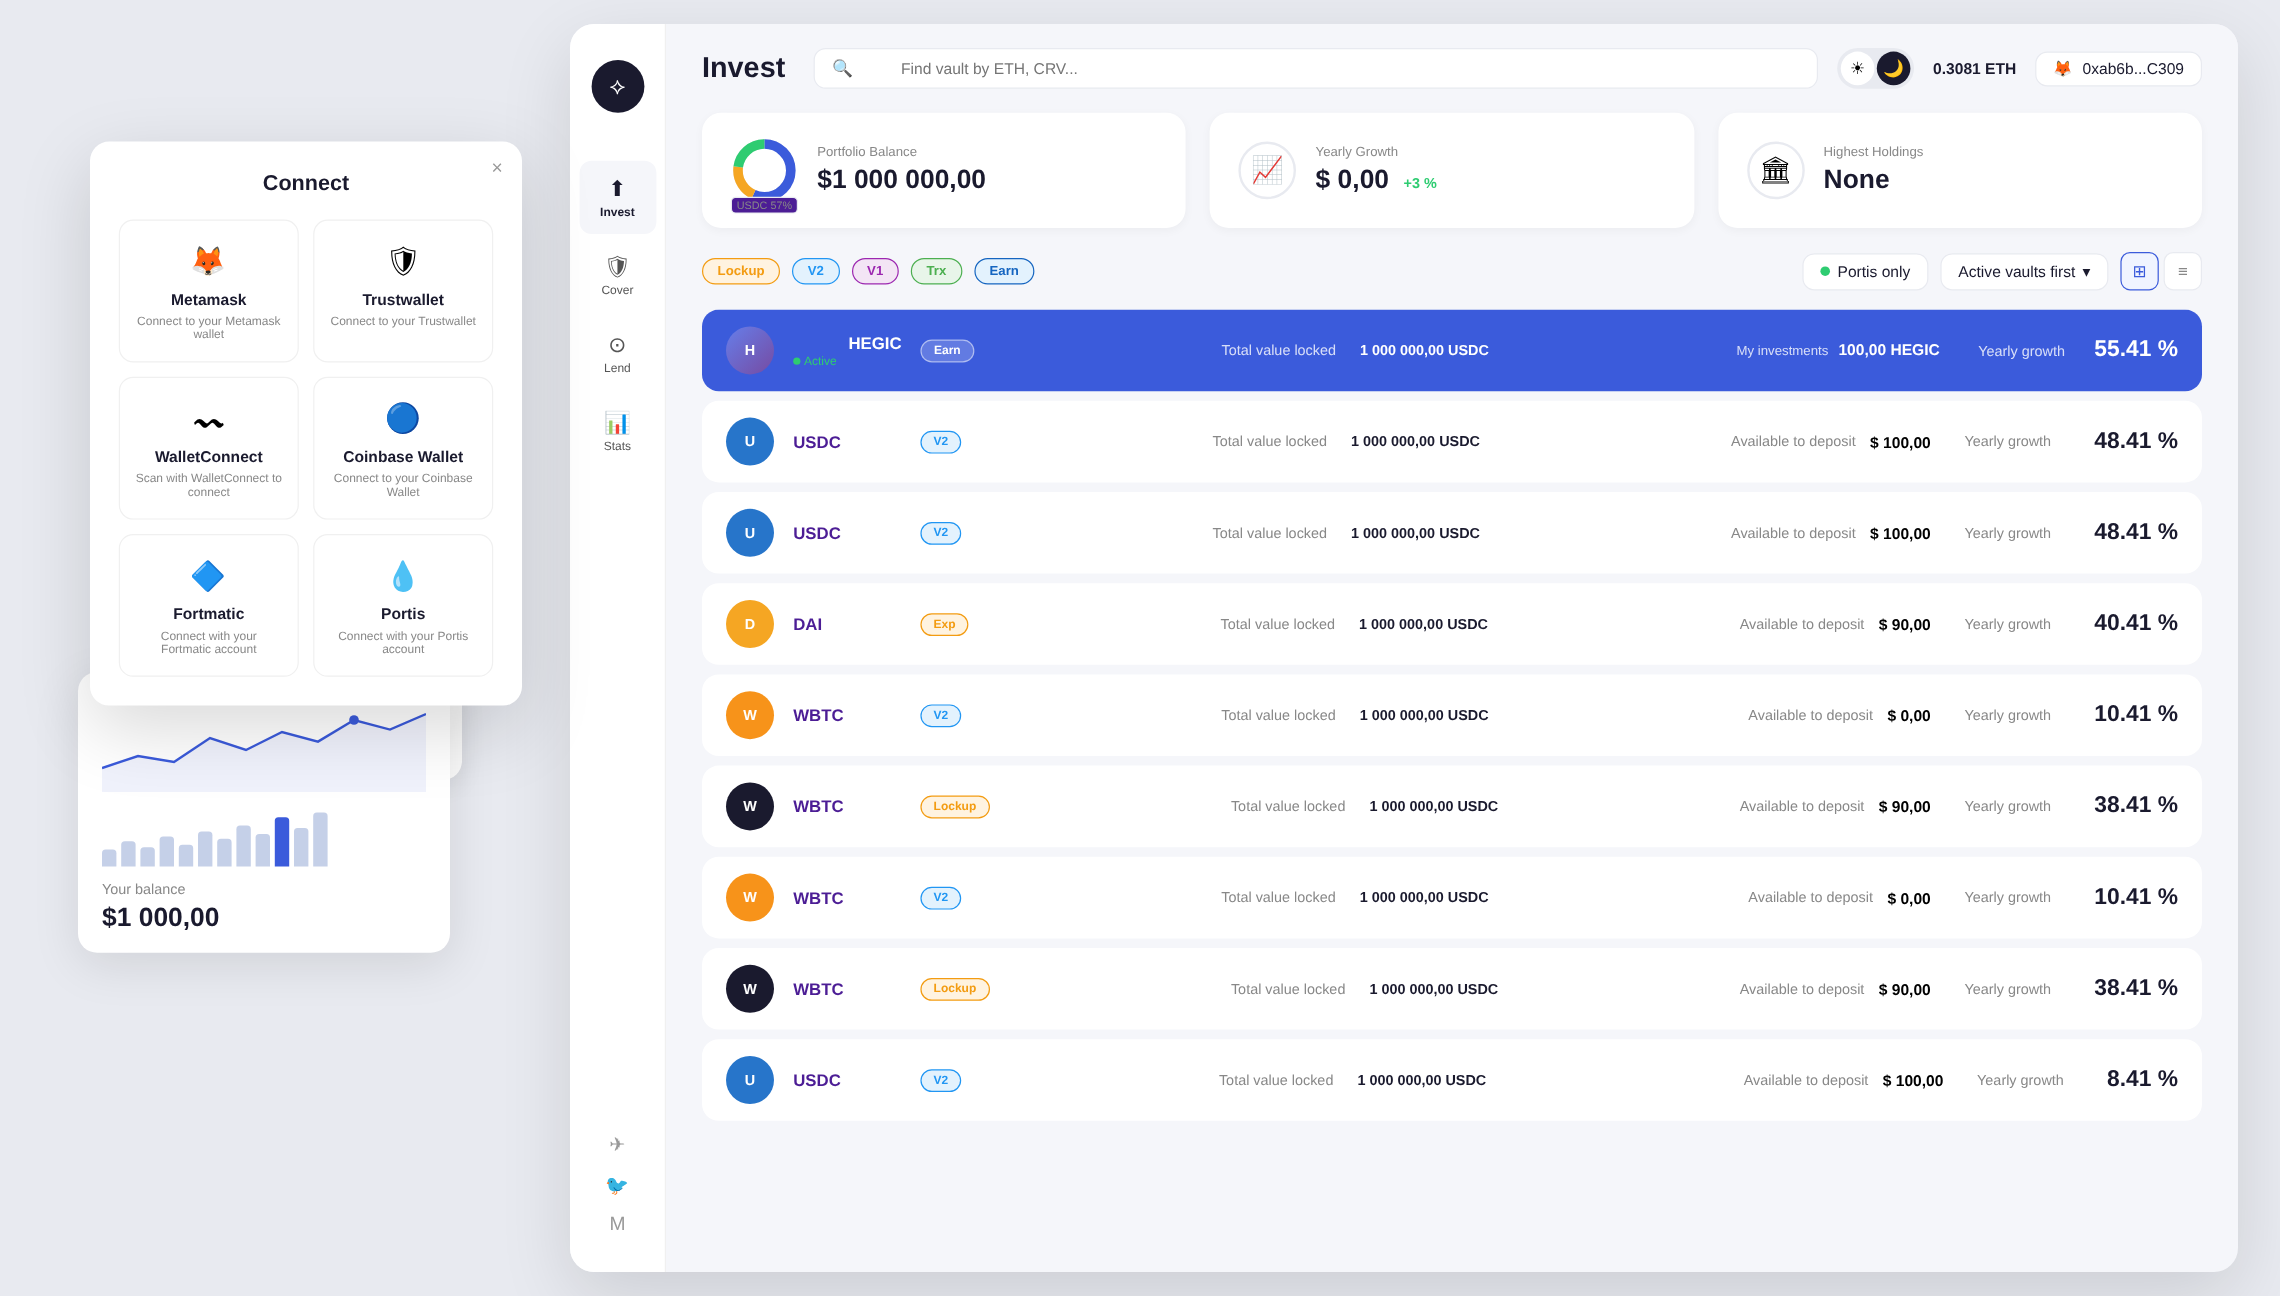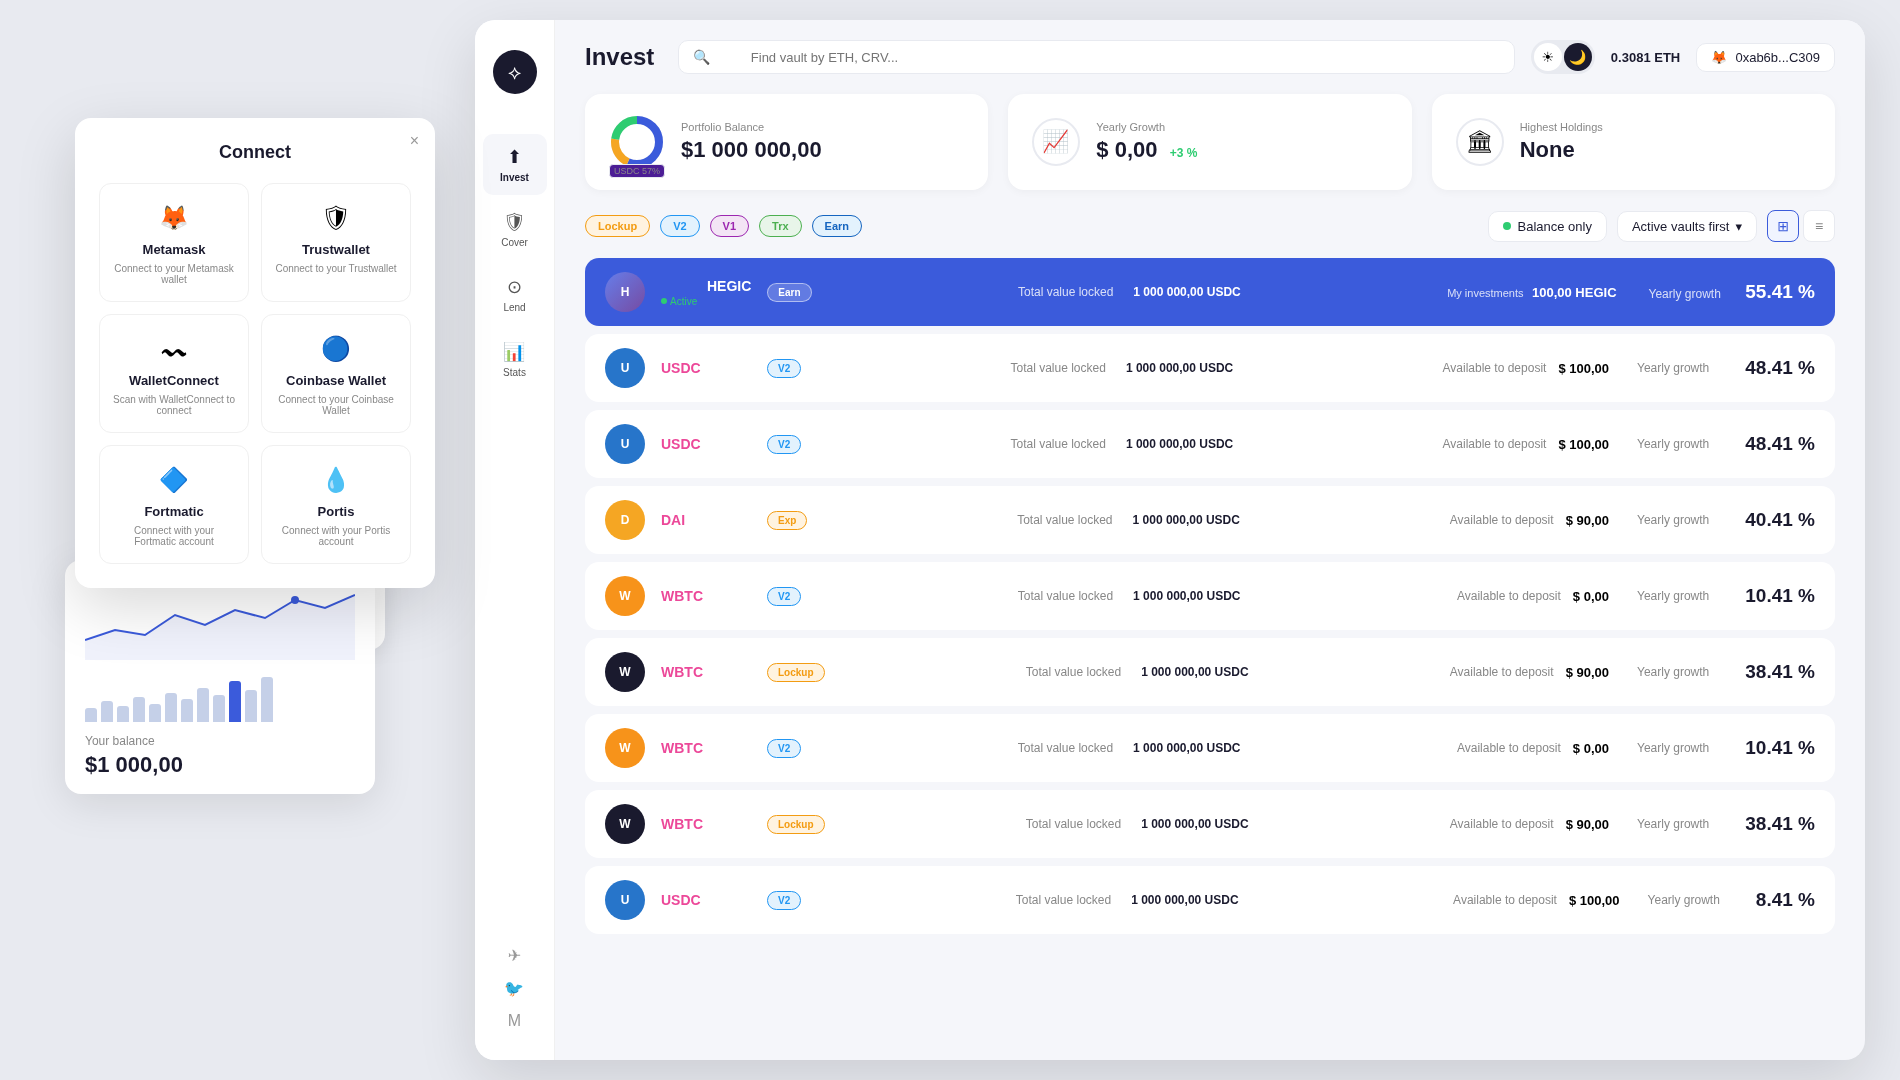--- a/index.html
+++ b/index.html
@@ -444,21 +444,21 @@
       display: flex;
       align-items: center;
       justify-content: center;
       font-size: 18px;
       flex-shrink: 0;
     }
     .vault-name-wrap { min-width: 90px; }
     .vault-name {
       font-size: 14px;
       font-weight: 700;
-      color: #ec4899;
+      color: #4c1d95;
     }
     .vault-row.highlighted .vault-name { color: #fff; padding-left: 46px; }
     .vault-status {
       font-size: 10px;
       color: #2ecc71;
       display: flex;
       align-items: center;
       gap: 3px;
       margin-top: 2px;
     }
@@ -667,21 +667,21 @@
 
     <div class="filters-row" id="filters-row">
       <div class="filter-tag lockup">Lockup</div>
         <div class="filter-tag v2">V2</div>
         <div class="filter-tag v1">V1</div>
         <div class="filter-tag trx">Trx</div>
         <div class="filter-tag earn">Earn</div>
         <div class="filters-right" id="filters-right">
   <div class="active-only-btn">
     <div class="active-dot"></div>
-    <span>Balance only</span>
+    <span>Portis only</span>
   </div>
   <div class="sort-dropdown">
     <span>Active vaults first</span>
     <span>▾</span>
   </div>
   <div class="view-toggle">
     <button class="view-btn active">⊞</button>
     <button class="view-btn">≡</button>
   </div>
         </div>

